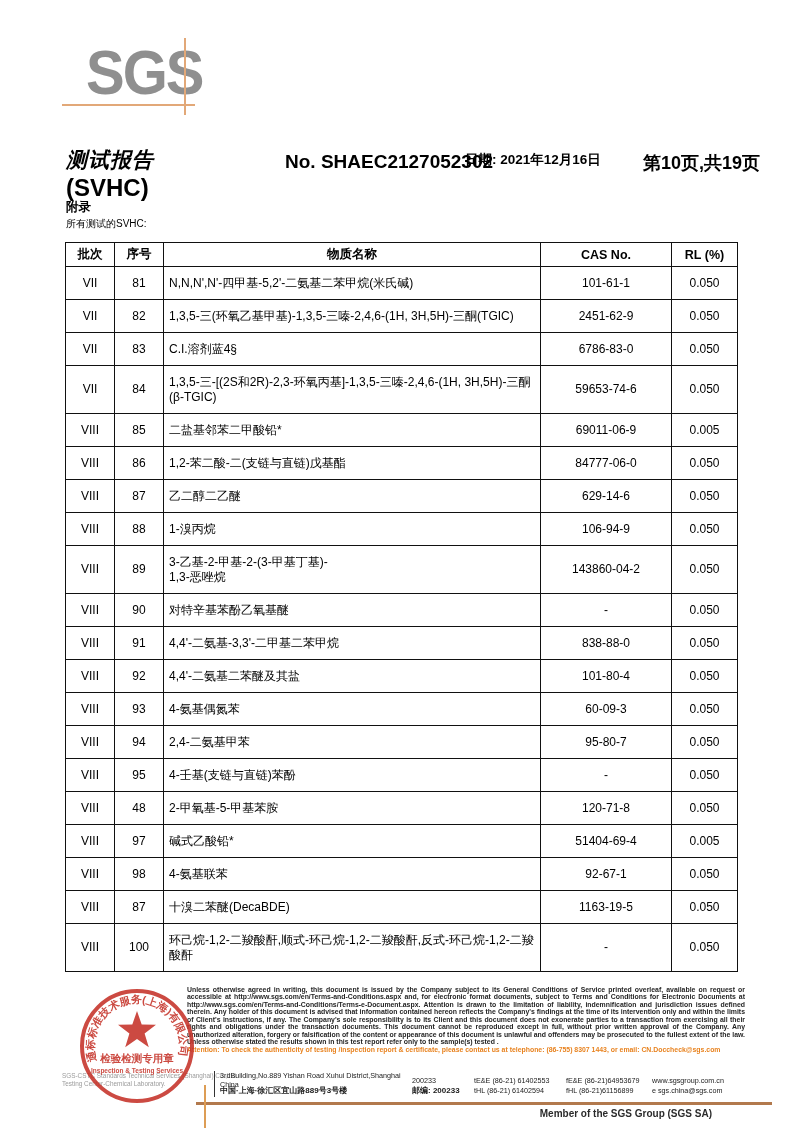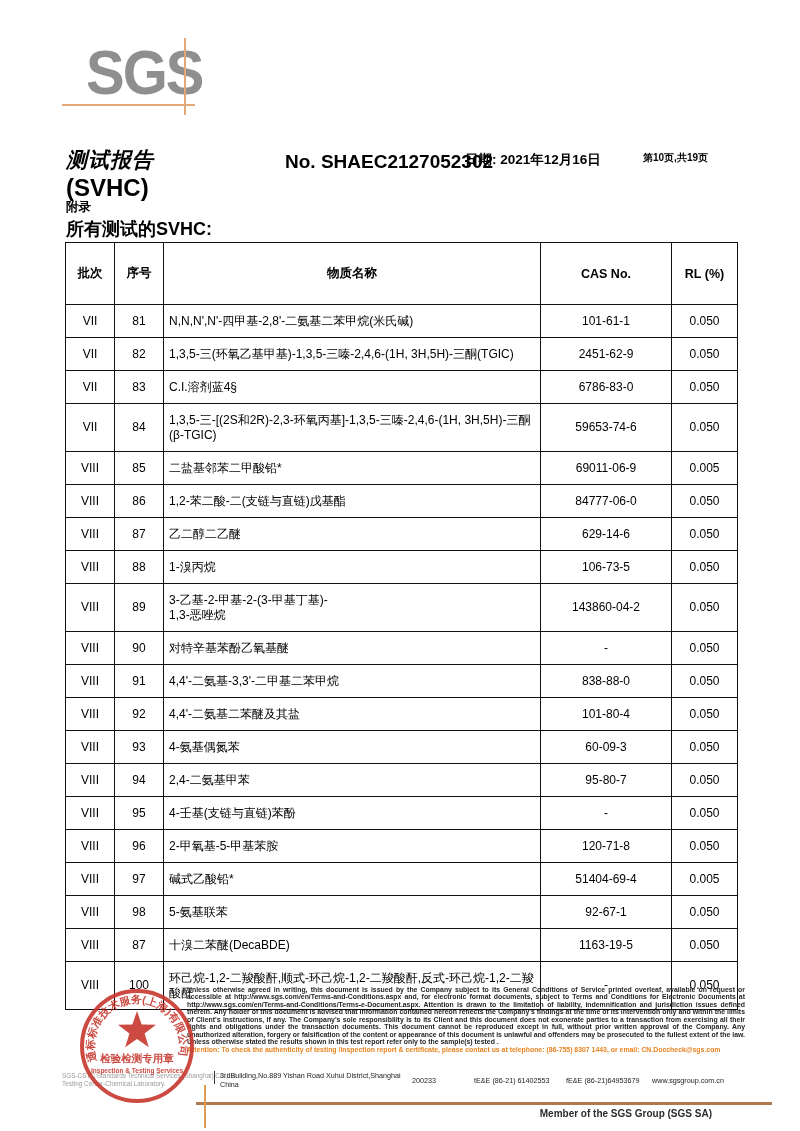--- a/index.html
+++ b/index.html
@@ -15,33 +15,33 @@
     letter-spacing:-2px; transform:scaleY(1.08); transform-origin:top left;
     font-family:"Liberation Sans", sans-serif;
   }
   .mark-h-top { position:absolute; left:62px; top:104px; width:133px; height:2px; background:#e2a878; }
   .mark-v-top { position:absolute; left:184px; top:38px; width:2px; height:77px; background:#e2a878; }
 
   .report-title { position:absolute; left:66px; top:146px; font-size:21px; font-weight:700; letter-spacing:1px;font-style:italic; }
   .report-title2 { position:absolute; left:66px; top:174px; font-size:24px; font-weight:700; }
   .report-no   { position:absolute; left:285px; top:151px; font-size:19px; font-weight:600; }
   .report-date { position:absolute; left:465px; top:151px; font-size:13.5px; font-weight:600; }
-  .report-page { position:absolute; left:643px; top:151px; font-size:10px; font-weight:600; }
+  .report-page { position:absolute; left:643px; top:151px; font-size:18px; font-weight:600; }
   .appendix    { position:absolute; left:66px; top:199px; font-size:12.5px; font-weight:700; }
-  .subtitle    { position:absolute; left:66px; top:217px; font-size:18px; font-weight:700; }
+  .subtitle    { position:absolute; left:66px; top:217px; font-size:10px; font-weight:400; }
 
   
   table.svhc {
     position:absolute; left:65px; top:242px; width:672px;
     border-collapse:collapse; table-layout:fixed;
     font-size:12px;
   }
   table.svhc th, table.svhc td { border:1.4px solid #111; }
   table.svhc th {
-    font-weight:700; text-align:center; padding:22px 2px; font-size:12.5px;
+    font-weight:700; text-align:center; padding:3px 2px; font-size:12.5px;
   }
   table.svhc td { padding:8.5px 5px; line-height:15px; vertical-align:middle; }
   td.col-batch, td.col-no, td.col-cas, td.col-rl { text-align:center; }
   td.col-name { text-align:left; white-space:pre-line; }
   .w-batch { width:49px; } .w-no { width:49px; } .w-name { width:377px; }
   .w-cas { width:131px; } .w-rl { width:66px; }
 
   
   .disclaimer {
     position:absolute; left:187px; top:986px; width:558px;
@@ -96,21 +96,21 @@
         <th>序号</th>
         <th>物质名称</th>
         <th>CAS No.</th>
         <th>RL (%)</th>
       </tr>
     </thead>
     <tbody>
         <tr>
           <td class="col-batch">VII</td>
           <td class="col-no">81</td>
-          <td class="col-name">N,N,N',N'-四甲基-2,8'-二氨基二苯甲烷(米氏碱)</td>
+          <td class="col-name">N,N,N',N'-四甲基-5,2'-二氨基二苯甲烷(米氏碱)</td>
           <td class="col-cas">101-61-1</td>
           <td class="col-rl">0.050</td>
         </tr>
         <tr>
           <td class="col-batch">VII</td>
           <td class="col-no">82</td>
           <td class="col-name">1,3,5-三(环氧乙基甲基)-1,3,5-三嗪-2,4,6-(1H, 3H,5H)-三酮(TGIC)</td>
           <td class="col-cas">2451-62-9</td>
           <td class="col-rl">0.050</td>
         </tr>
@@ -146,21 +146,21 @@
           <td class="col-batch">VIII</td>
           <td class="col-no">87</td>
           <td class="col-name">乙二醇二乙醚</td>
           <td class="col-cas">629-14-6</td>
           <td class="col-rl">0.050</td>
         </tr>
         <tr>
           <td class="col-batch">VIII</td>
           <td class="col-no">88</td>
           <td class="col-name">1-溴丙烷</td>
-          <td class="col-cas">106-73-5</td>
+          <td class="col-cas">106-94-9</td>
           <td class="col-rl">0.050</td>
         </tr>
         <tr>
           <td class="col-batch">VIII</td>
           <td class="col-no">89</td>
           <td class="col-name">3-乙基-2-甲基-2-(3-甲基丁基)-
 1,3-恶唑烷</td>
           <td class="col-cas">143860-04-2</td>
           <td class="col-rl">0.050</td>
         </tr>
@@ -201,36 +201,36 @@
         </tr>
         <tr>
           <td class="col-batch">VIII</td>
           <td class="col-no">95</td>
           <td class="col-name">4-壬基(支链与直链)苯酚</td>
           <td class="col-cas">-</td>
           <td class="col-rl">0.050</td>
         </tr>
         <tr>
           <td class="col-batch">VIII</td>
-          <td class="col-no">96</td>
+          <td class="col-no">48</td>
           <td class="col-name">2-甲氧基-5-甲基苯胺</td>
           <td class="col-cas">120-71-8</td>
           <td class="col-rl">0.050</td>
         </tr>
         <tr>
           <td class="col-batch">VIII</td>
           <td class="col-no">97</td>
           <td class="col-name">碱式乙酸铅*</td>
           <td class="col-cas">51404-69-4</td>
           <td class="col-rl">0.005</td>
         </tr>
         <tr>
           <td class="col-batch">VIII</td>
           <td class="col-no">98</td>
-          <td class="col-name">5-氨基联苯</td>
+          <td class="col-name">4-氨基联苯</td>
           <td class="col-cas">92-67-1</td>
           <td class="col-rl">0.050</td>
         </tr>
         <tr>
           <td class="col-batch">VIII</td>
           <td class="col-no">87</td>
           <td class="col-name">十溴二苯醚(DecaBDE)</td>
           <td class="col-cas">1163-19-5</td>
           <td class="col-rl">0.050</td>
         </tr>
@@ -267,19 +267,26 @@
   </svg>
 
   <div class="addr-block">
     <div class="addr-row">
       <span>3rdBuilding,No.889 Yishan Road Xuhui District,Shanghai China</span>
       <span>200233</span>
       <span>tE&amp;E (86-21) 61402553</span>
       <span>fE&amp;E (86-21)64953679</span>
       <span>www.sgsgroup.com.cn</span>
     </div>
+    <div class="addr-row">
+      <span class="addr-cn">中国·上海·徐汇区宜山路889号3号楼</span>
+      <span class="addr-cn">邮编: 200233</span>
+      <span>tHL (86-21) 61402594</span>
+      <span>fHL (86-21)61156899</span>
+      <span>e  sgs.china@sgs.com</span>
+    </div>
   </div>
 
   <div class="line-bottom"></div>
   <div class="mark-v-bottom"></div>
   <div class="member">Member of the SGS Group (SGS SA)</div>
 
 </div>
 
 </body></html>

